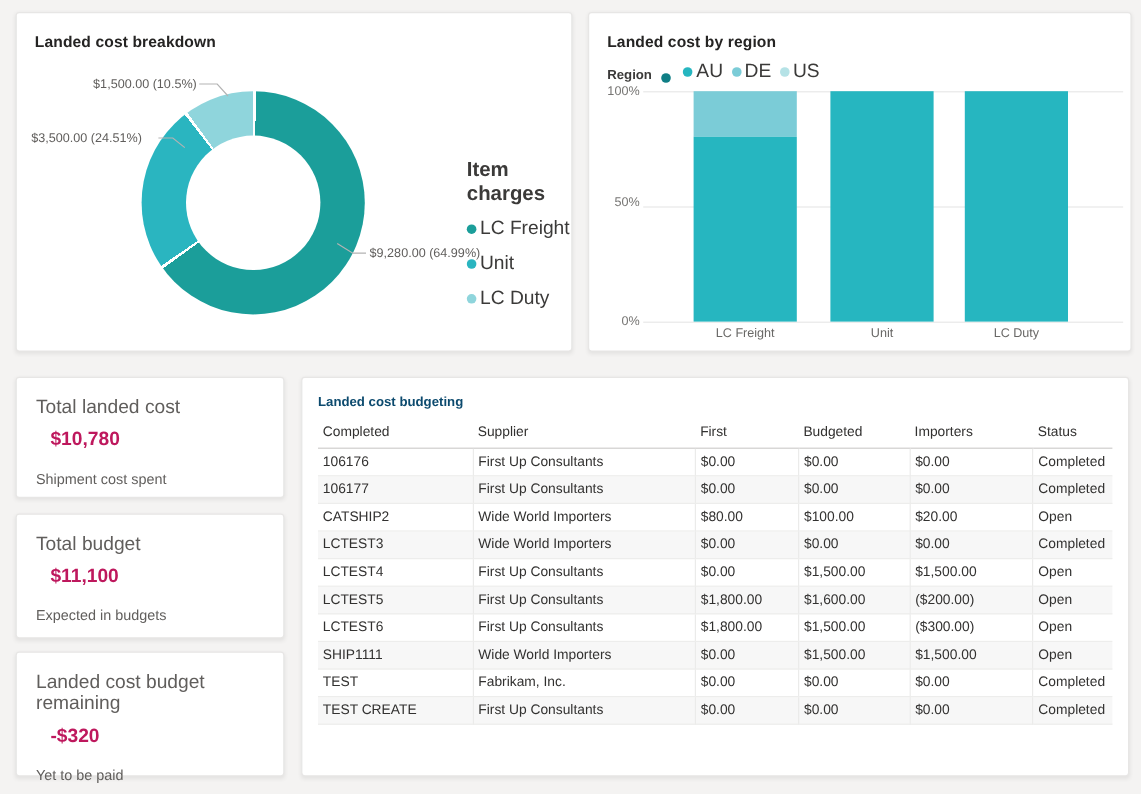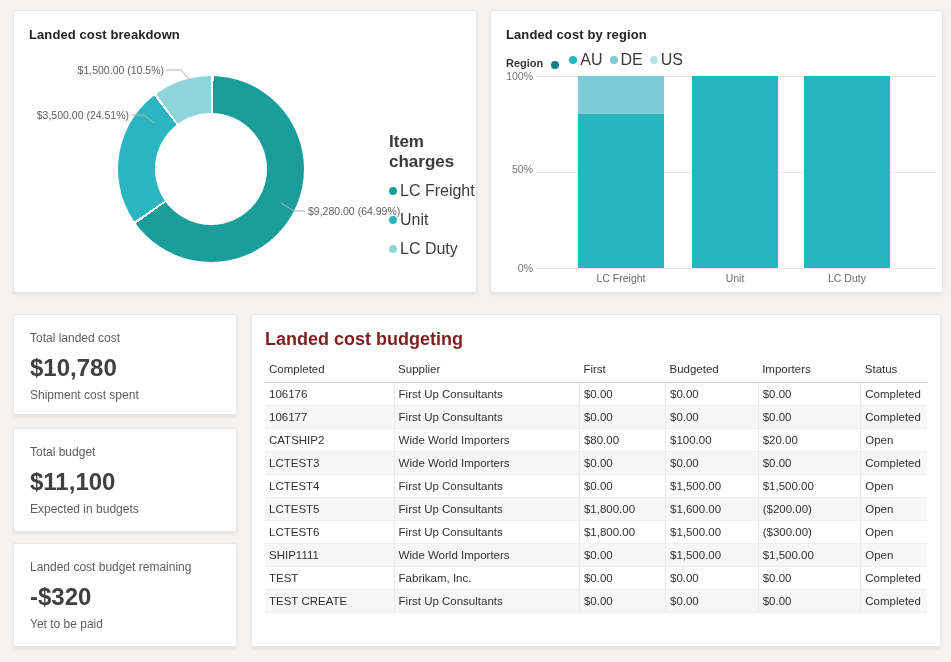--- a/index.html
+++ b/index.html
@@ -32,21 +32,21 @@
   }
   .donut-hole {
     position:absolute; left:141px; top:102px; width:112px; height:112px;
     border-radius:50%; background:#ffffff;
   }
   .callouts { position:absolute; left:0; top:0; width:464px; height:283px; pointer-events:none; }
   .dlabel {
     position:absolute; font-size:10.5px; color:#605e5c; white-space:nowrap;
   }
   .dl-duty   { left:0; width:150px; top:53px;  text-align:right; }
-  .dl-unit   { left:0; width:115px; top:98px;  text-align:right; }
+  .dl-unit   { left:12px; width:115px; top:98px;  }
   .dl-freight{ left:294px; top:194px;text-align:center; }
   .legend-v { position:absolute; left:375px; top:121px; }
   .legend-v .legend-title { font-size:17px; font-weight:700; color:#3b3a39; margin-bottom:10px; }
   .legend-item { display:flex; align-items:center; margin-bottom:11px; font-size:16px; color:#3b3a39; }
   .dot { width:8px; height:8px; border-radius:50%; margin-right:3px; flex:none; }
 
   
   #card-region { left:490px; top:10px; width:453px; height:283px; }
   .legend-row {
     position:absolute; left:15px; top:40px;
@@ -62,30 +62,30 @@
     display:flex; flex-direction:column;
   }
   .bar .seg { width:100%; }
   .xtick {
     position:absolute; top:261px; width:120px; text-align:center;
     font-size:10.5px; color:#696866;
   }
 
   
   .kpi { padding:16px 16px 0 16px; }
-  .kpi .kpi-title { font-size:12px; color:#605e5c; }
-  .kpi .kpi-value { font-size:24px; font-weight:700; color:#404040; margin-top:9px; }
-  .kpi .kpi-sub   { font-size:12px; color:#605e5c; margin-top:6px; }
+  .kpi .kpi-title { font-size:16px; color:#605e5c; }
+  .kpi .kpi-value { font-size:16px; font-weight:700; color:#be185d; margin-top:9px;margin-left:12px; }
+  .kpi .kpi-sub   { font-size:12px; color:#605e5c; margin-top:16px; }
   #kpi-0 { left:13px; top:314px; width:224px; height:101px; }
   #kpi-1 { left:13px; top:428px; width:224px; height:104px; }
   #kpi-2 { left:13px; top:543px; width:224px; height:104px; }
 
   
   #card-table { left:251px; top:314px; width:690px; height:333px; padding:14px 13px 0 13px; }
-  #card-table .tbl-title { font-size:18px; font-weight:700; color:#7f1d1d; margin-bottom:9px; }
+  #card-table .tbl-title { font-size:11px; font-weight:700; color:#0c4a6e; margin-bottom:9px; }
   table.budget { width:100%; border-collapse:collapse; table-layout:fixed; font-size:11.5px; }
   table.budget col.c0 { width:19.5%; } table.budget col.c1 { width:28%; }
   table.budget col.c2 { width:13%; }  table.budget col.c3 { width:14%; }
   table.budget col.c4 { width:15.5%; } table.budget col.c5 { width:10%; }
   table.budget th {
     text-align:left; font-weight:400; color:#323130;
     padding:4px 4px 7px 4px; border-bottom:1px solid #cfcecd;
   }
   table.budget td {
     color:#323130; padding:4px 4px; height:23px;

